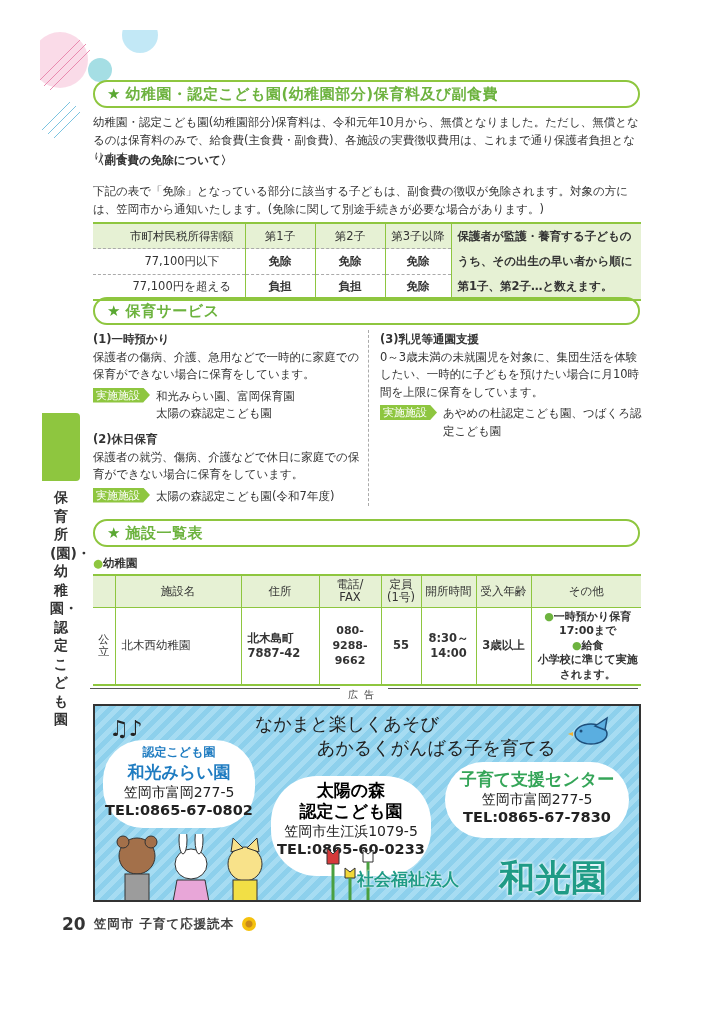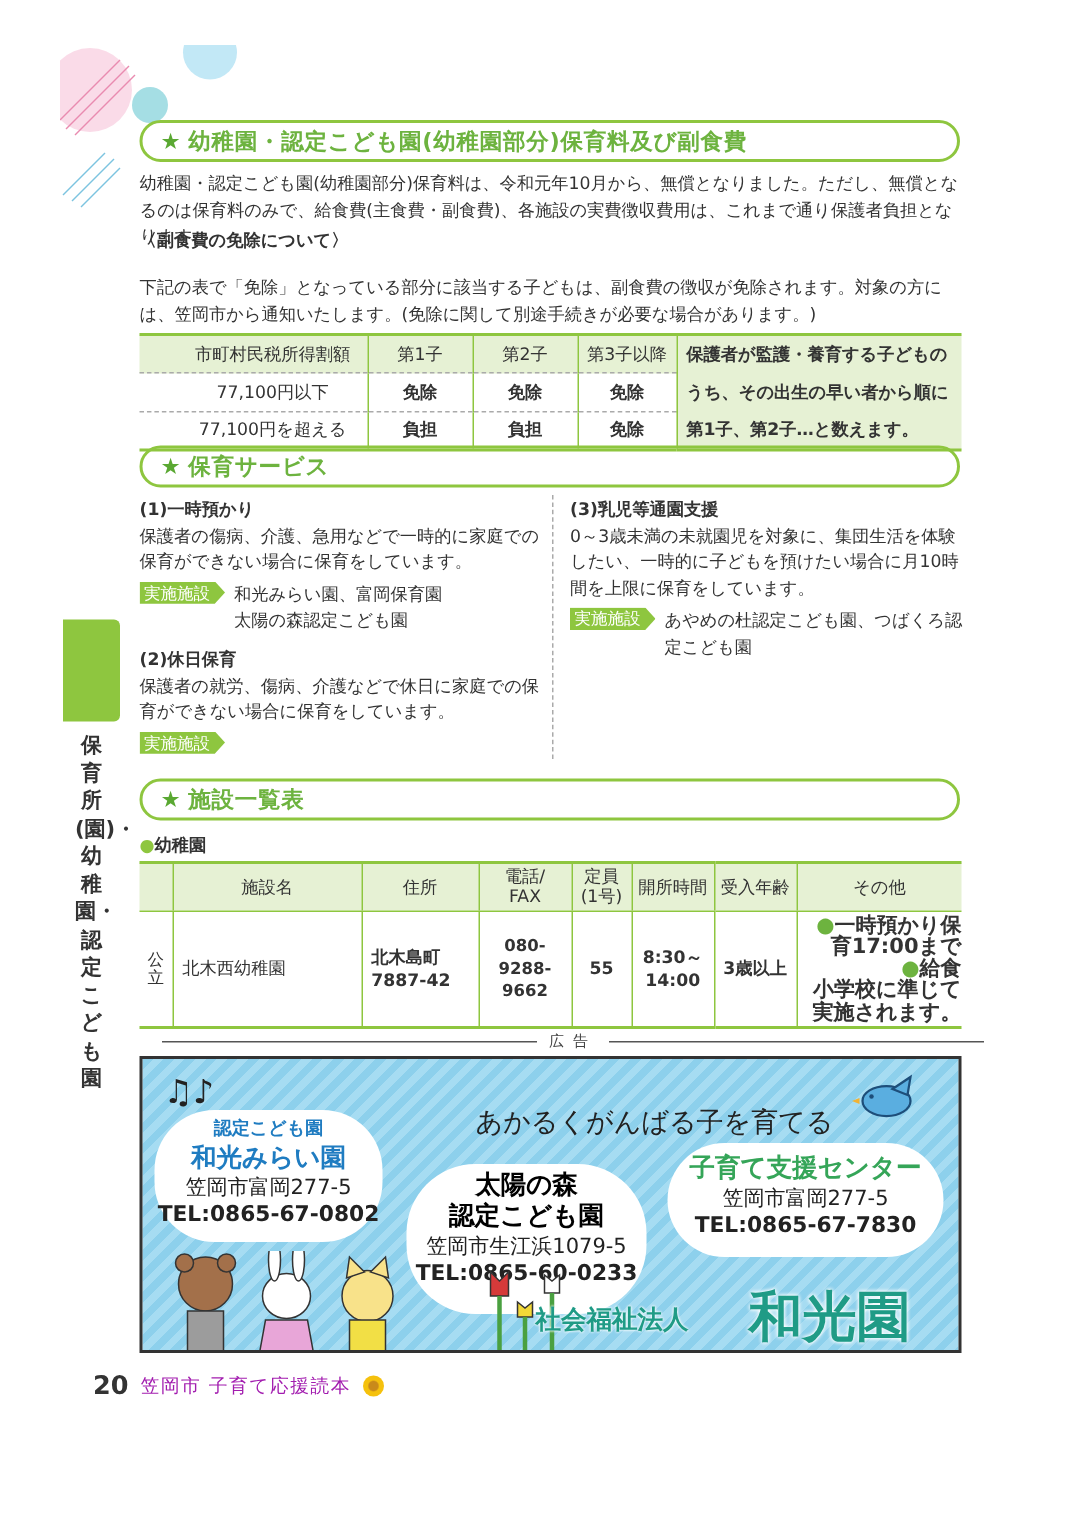--- a/index.html
+++ b/index.html
@@ -35,24 +35,24 @@
   .bullet { position: absolute; left: 93px; top: 556px; font-size: 11.5px; font-weight: bold; }
   .bullet .dot { color: #8ec63f; }
 
   table.fac { position: absolute; left: 93px; top: 574px; width: 548px; border-collapse: collapse; font-size: 11.5px; }
   table.fac th { background: #e6f1d4; font-weight: normal; height: 32px; border-left: 1px solid #8ec63f; border-top: 2px solid #8ec63f; border-bottom: 1px solid #8ec63f; line-height: 13px; }
   table.fac th:first-child { border-left: none; }
   table.fac td { border-left: 1px solid #8ec63f; text-align: center; height: 78px; border-bottom: 2px solid #8ec63f; line-height: 15px; }
   table.fac td:first-child { border-left: none; margin-left: 13px; }
   table.fac td.left { text-align: left; padding-left: 6px; }
   table.fac td.b { font-weight: bold; }
-  table.fac td.other { text-align: right; font-weight: bold; font-size: 14px; line-height: 14.5px; padding-left: 3px; }
+  table.fac td.other { text-align: center; font-weight: bold; font-size: 11px; line-height: 14.5px; padding-left: 3px; }
   .gdot { color: #6db33f; }
 
-  .ad-label { position: absolute; left: 108px; top: 688px; width: 548px; height: 12px; display: flex; align-items: center; font-size: 10px; color: #444; }
+  .ad-label { position: absolute; left: 90px; top: 688px; width: 548px; height: 12px; display: flex; font-size: 10px; color: #444; }
   .ad-label .line { flex: 1; border-top: 1px solid #555; }
   .ad-label span { padding: 0 8px; letter-spacing: 6px; }
 
   .ad { position: absolute; left: 93px; top: 704px; width: 548px; height: 198px; border: 2px solid #333;
         background: repeating-linear-gradient(135deg, #8dd0ec 0 5px, #a6dcf2 5px 10px); overflow: hidden; }
   .ad .slogan1 { position: absolute; left: 160px; top: 6px; font-size: 18px; color: #222; }
   .ad .slogan2 { position: absolute; left: 222px; top: 30px; font-size: 18px; color: #222; }
   .cloud { position: absolute; background: #fff; border-radius: 40px; text-align: center; }
   .c1 { left: 8px; top: 34px; width: 152px; height: 88px; }
   .c2 { left: 176px; top: 70px; width: 160px; height: 100px; border-radius: 46px; }
@@ -65,21 +65,21 @@
   .c3 .k2 { color: #35a558; font-weight: bold; font-size: 17px; line-height: 22px; margin-top: 6px; }
   .ad .org-small { position: absolute; left: 262px; top: 162px; color: #1f9b86; font-weight: bold; font-size: 17px; text-shadow: 0 0 2px #fff, 0 0 2px #fff; }
   .ad .org-big { position: absolute; left: 404px; top: 148px; color: #1f9b86; font-weight: bold; font-size: 36px; text-shadow: 0 0 3px #fff, 0 0 3px #fff; }
   .note-icon { position: absolute; left: 14px; top: 10px; font-size: 22px; color: #222; }
   .bird { position: absolute; left: 472px; top: 10px; }
   .animals { position: absolute; left: 16px; top: 128px; }
   .tulips { position: absolute; left: 222px; top: 138px; }
 
   .footer { position: absolute; left: 62px; top: 914px; display: flex; align-items: center; }
   .footer .pg { font-size: 17px; font-weight: bold; color: #333; margin-right: 8px; }
-  .footer .bk { font-size: 12.5px; color: #a21caf; letter-spacing: 1px; }
+  .footer .bk { font-size: 12.5px; color: #404040; letter-spacing: 1px; font-weight: bold; }
   .footer .sun { width: 14px; height: 14px; border-radius: 50%; background: radial-gradient(circle, #c98a1a 0 3px, #f5c10d 4px); margin-left: 8px; }
 </style>
 </head>
 <body>
 
 <svg class="deco" viewBox="0 0 140 110">
   <circle cx="20" cy="30" r="28" fill="#f6c3d8" opacity="0.6"></circle>
   <g stroke="#e98bb0" stroke-width="1">
     <line x1="0" y1="50" x2="40" y2="10"></line>
       <line x1="4" y1="56" x2="46" y2="14"></line>
@@ -142,20 +142,21 @@
     <span style="white-space:pre-line;">和光みらい園、富岡保育園
 太陽の森認定こども園</span>
   </div>
 </div>
 
 <div class="col" style="left:93px; top:431px; width:268px;">
   <div class="h">(2)休日保育</div>
   <div>保護者の就労、傷病、介護などで休日に家庭での保育ができない場合に保育をしています。</div>
   <div class="fac">
     <span class="badge">実施施設</span>
+    <span>太陽の森認定こども園(令和7年度)</span>
   </div>
 </div>
 
 <div class="divider-v"></div>
 
 <div class="col" style="left:380px; top:331px; width:262px;">
   <div class="h">(3)乳児等通園支援</div>
   <div>0～3歳未満の未就園児を対象に、集団生活を体験したい、一時的に子どもを預けたい場合に月10時間を上限に保育をしています。</div>
   <div class="fac">
     <span class="badge">実施施設</span>
@@ -207,20 +208,21 @@
   </table>
 
 <div class="ad-label">
   <div class="line"></div>
     <span>広告</span>
     <div class="line"></div>
 </div>
 
 <div class="ad">
   <div class="note-icon">♫♪</div>
+  <div class="slogan1">なかまと楽しくあそび</div>
   <div class="slogan2">あかるくがんばる子を育てる</div>
   <svg class="bird" width="50" height="32" viewBox="0 0 50 32">
     <ellipse cx="24" cy="18" rx="16" ry="10" fill="#5aaee0" stroke="#1d4e7a" stroke-width="1.5"></ellipse>
     <path d="M28 10 L40 2 L38 14 Z" fill="#5aaee0" stroke="#1d4e7a" stroke-width="1.5"></path>
     <circle cx="14" cy="15" r="1.5" fill="#1d4e7a"></circle>
     <path d="M6 16 L1 18 L6 20" fill="#f2b233"></path>
   </svg>
 
   <div class="cloud c1">
     <div class="k1">認定こども園</div>

